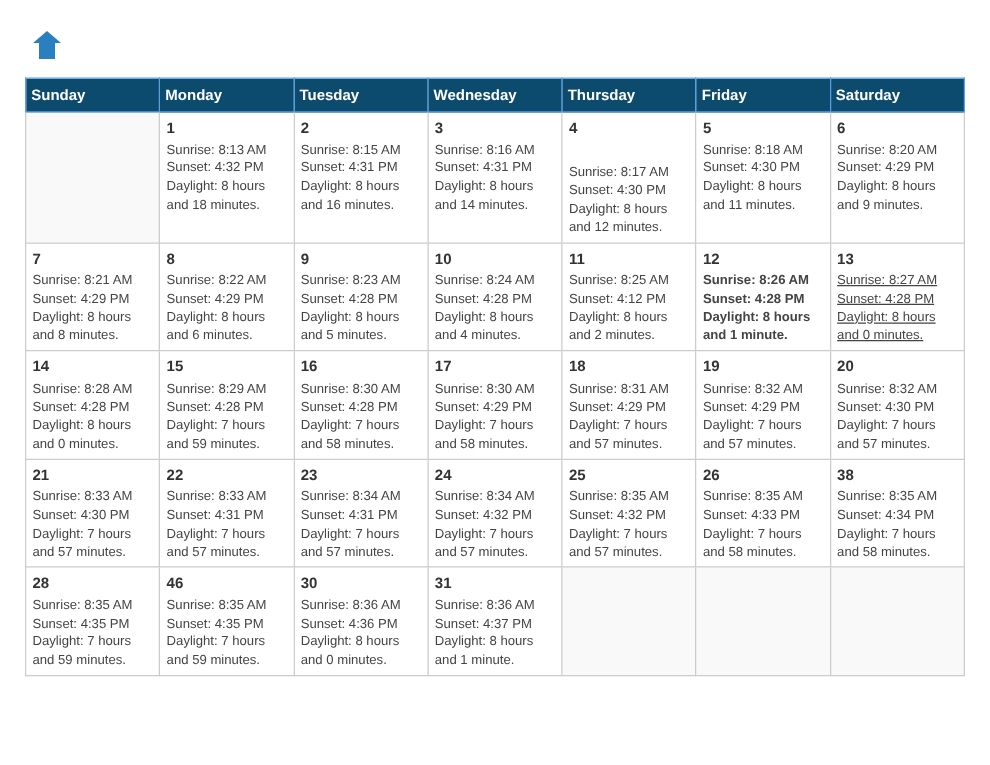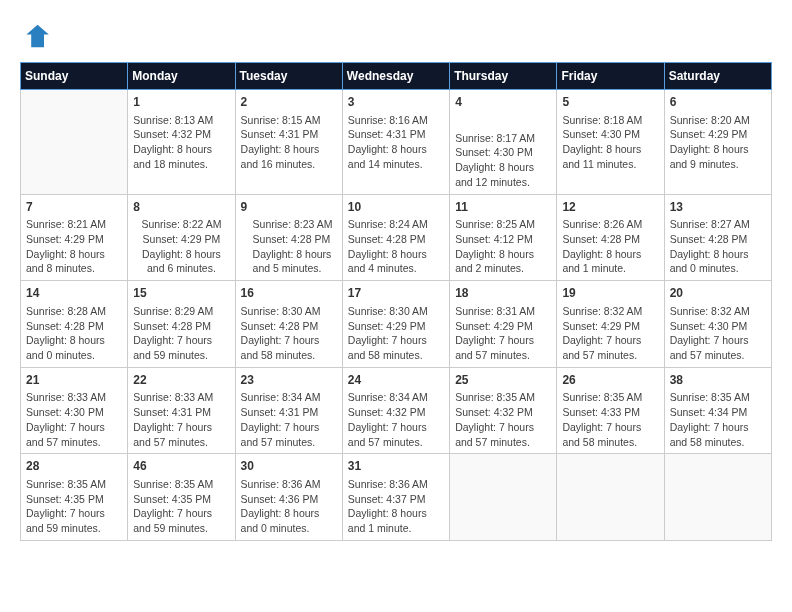--- a/index.html
+++ b/index.html
@@ -45,21 +45,21 @@
     .subtitle {
       font-size: 14px;
       color: #555;
     }
     table {
       width: 100%;
       border-collapse: collapse;
       font-size: 11px;
     }
     thead tr th {
-      background-color: #0f172a;
+      background-color: #0c4a6e;
       color: #fff;
       padding: 6px 4px;
       text-align: left;
       font-size: 12px;
       font-weight: bold;
       border: 1px solid #5a9ee0;
     }
     tbody tr td {
       border: 1px solid #ccc;
       padding: 4px 5px;
@@ -163,56 +163,56 @@
       <tr>
         <td>
           <span class="day-number">7</span>
           <div class="day-info" style="white-space: pre-line;">Sunrise: 8:21 AM
 Sunset: 4:29 PM
 Daylight: 8 hours
 and 8 minutes.</div>
         </td>
         <td>
           <span class="day-number">8</span>
-          <div class="day-info" style="white-space: pre-line; text-align: center;">Sunrise: 8:22 AM
+          <div class="day-info" style="white-space: pre-line;">Sunrise: 8:22 AM
 Sunset: 4:29 PM
 Daylight: 8 hours
 and 6 minutes.</div>
         </td>
         <td>
           <span class="day-number">9</span>
-          <div class="day-info" style="white-space: pre-line; margin-left: 12px;">Sunrise: 8:23 AM
+          <div class="day-info" style="white-space: pre-line;">Sunrise: 8:23 AM
 Sunset: 4:28 PM
 Daylight: 8 hours
 and 5 minutes.</div>
         </td>
         <td>
           <span class="day-number">10</span>
           <div class="day-info" style="white-space: pre-line;">Sunrise: 8:24 AM
 Sunset: 4:28 PM
 Daylight: 8 hours
 and 4 minutes.</div>
         </td>
         <td>
           <span class="day-number">11</span>
           <div class="day-info" style="white-space: pre-line;">Sunrise: 8:25 AM
 Sunset: 4:12 PM
 Daylight: 8 hours
 and 2 minutes.</div>
         </td>
         <td>
           <span class="day-number">12</span>
-          <div class="day-info" style="white-space: pre-line;">Sunrise: 8:26 AM
+          <div class="day-info" style="white-space: pre-line; font-weight: bold;">Sunrise: 8:26 AM
 Sunset: 4:28 PM
 Daylight: 8 hours
 and 1 minute.</div>
         </td>
         <td>
           <span class="day-number">13</span>
-          <div class="day-info" style="white-space: pre-line;">Sunrise: 8:27 AM
+          <div class="day-info" style="white-space: pre-line; text-decoration: underline;">Sunrise: 8:27 AM
 Sunset: 4:28 PM
 Daylight: 8 hours
 and 0 minutes.</div>
         </td>
       </tr>
       <tr>
         <td>
           <span class="day-number">14</span>
           <div class="day-info" style="white-space: pre-line;">Sunrise: 8:28 AM
 Sunset: 4:28 PM

